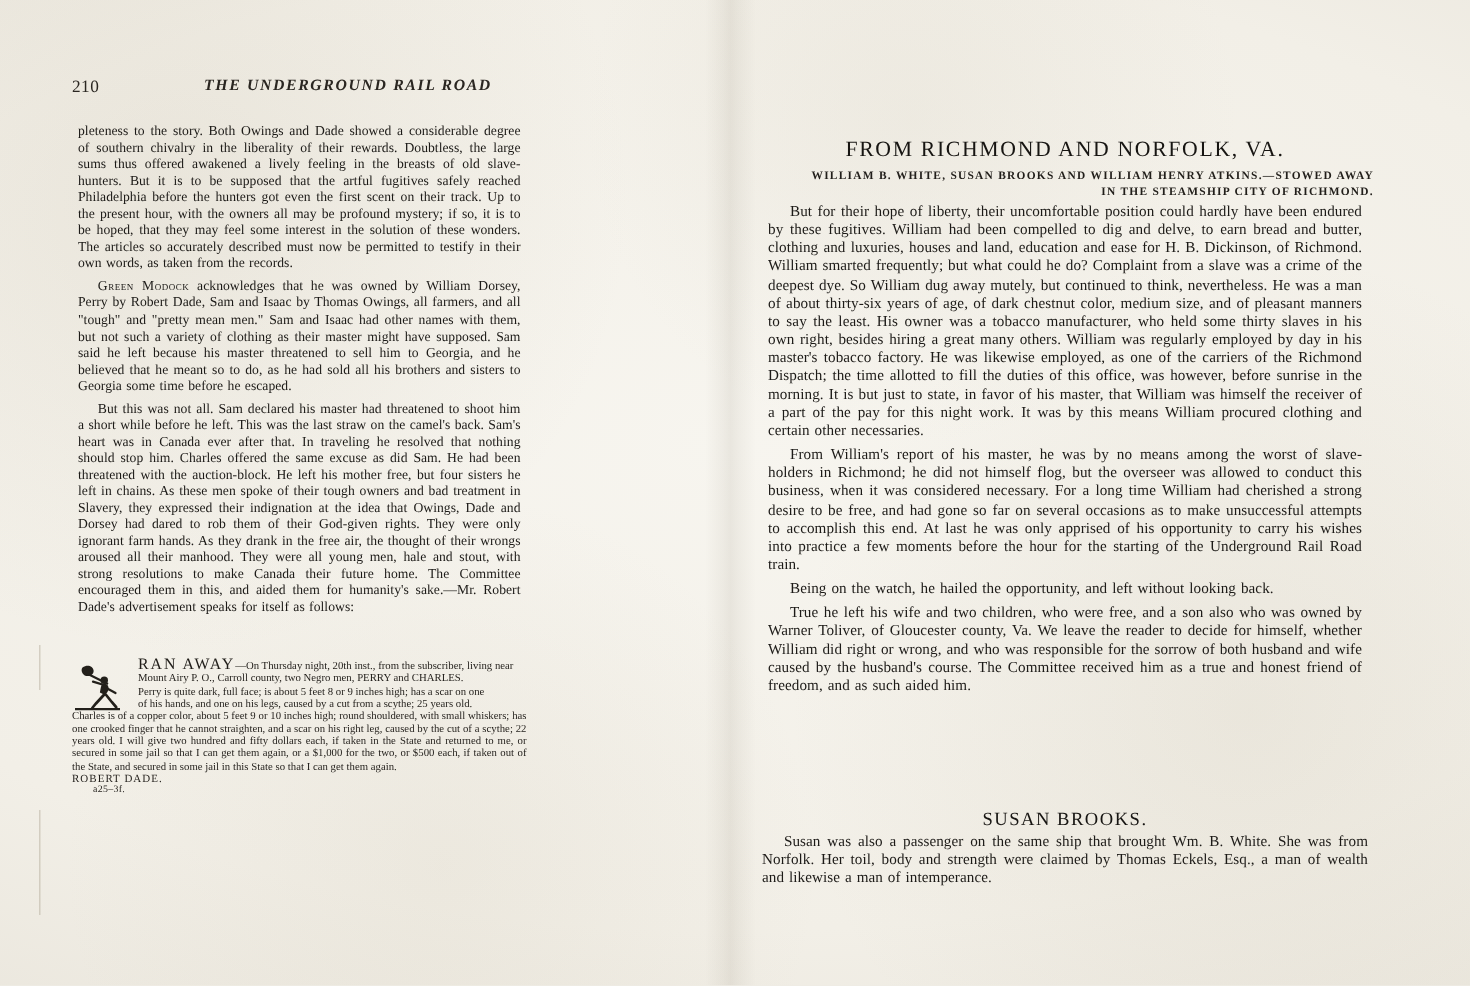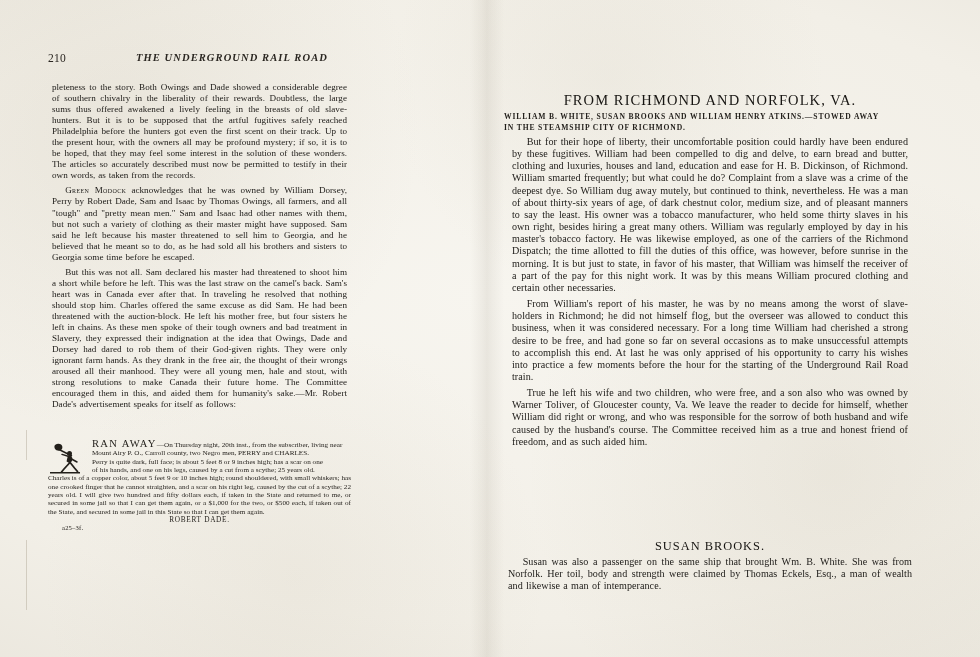--- a/index.html
+++ b/index.html
@@ -129,21 +129,21 @@
     text-align: center;
     font-size: 14.5px;
     letter-spacing: 1.1px;
     color: #171512;
   }
   .art-sub {
     position: absolute;
     left: 504px;
     top: 112px;
     width: 412px;
-    text-align: left;
+    text-align: right;
     font-size: 7.6px;
     font-weight: bold;
     letter-spacing: .85px;
     line-height: 10.5px;
     color: #211e1a;
   }
   .sect-head {
     position: absolute;
     left: 508px;
     top: 539px;
@@ -185,21 +185,21 @@
     letter-spacing: .02px;
     color: #201d19;
   }
   #ad-body p { margin: 0; text-indent: 0; }
   #ad-lead {
     font-size: 10.6px;
     letter-spacing: 1.3px;
   }
   .ad-indent { padding-left: 44px; }
   #ad-sign {
-    text-align: center;
+    text-align: left;
     letter-spacing: .7px;
     font-size: 7.3px;
   }
   #ad-code {
     font-size: 6.6px;
     padding-left: 14px;
     letter-spacing: .2px;
   }
   #ad-cut {
     position: absolute;
@@ -279,20 +279,21 @@
   <div class="art-title">FROM RICHMOND AND NORFOLK, VA.</div>
 
   <div class="art-sub">
     <span>WILLIAM B. WHITE, SUSAN BROOKS AND WILLIAM HENRY ATKINS.—STOWED AWAY</span><br>
     <span>IN THE STEAMSHIP CITY OF RICHMOND.</span>
   </div>
 
   <div class="col col-right">
     <p>But for their hope of liberty, their uncomfortable position could hardly have been endured by these fugitives. William had been compelled to dig and delve, to earn bread and butter, clothing and luxuries, houses and land, education and ease for H. B. Dickinson, of Richmond. William smarted frequently; but what could he do? Complaint from a slave was a crime of the deepest dye. So William dug away mutely, but continued to think, nevertheless. He was a man of about thirty-six years of age, of dark chestnut color, medium size, and of pleasant manners to say the least. His owner was a tobacco manufacturer, who held some thirty slaves in his own right, besides hiring a great many others. William was regularly employed by day in his master's tobacco factory. He was likewise employed, as one of the carriers of the Richmond Dispatch; the time allotted to fill the duties of this office, was however, before sunrise in the morning. It is but just to state, in favor of his master, that William was himself the receiver of a part of the pay for this night work. It was by this means William procured clothing and certain other necessaries.</p>
     <p>From William's report of his master, he was by no means among the worst of slave-holders in Richmond; he did not himself flog, but the overseer was allowed to conduct this business, when it was considered necessary. For a long time William had cherished a strong desire to be free, and had gone so far on several occasions as to make unsuccessful attempts to accomplish this end. At last he was only apprised of his opportunity to carry his wishes into practice a few moments before the hour for the starting of the Underground Rail Road train.</p>
+    <p>Being on the watch, he hailed the opportunity, and left without looking back.</p>
     <p>True he left his wife and two children, who were free, and a son also who was owned by Warner Toliver, of Gloucester county, Va. We leave the reader to decide for himself, whether William did right or wrong, and who was responsible for the sorrow of both husband and wife caused by the husband's course. The Committee received him as a true and honest friend of freedom, and as such aided him.</p>
   </div>
 
   <div class="sect-head">SUSAN BROOKS.</div>
 
   <div class="col-right-2">
     <p>Susan was also a passenger on the same ship that brought Wm. B. White. She was from Norfolk. Her toil, body and strength were claimed by Thomas Eckels, Esq., a man of wealth and likewise a man of intemperance.</p>
   </div>
 
 </div>

